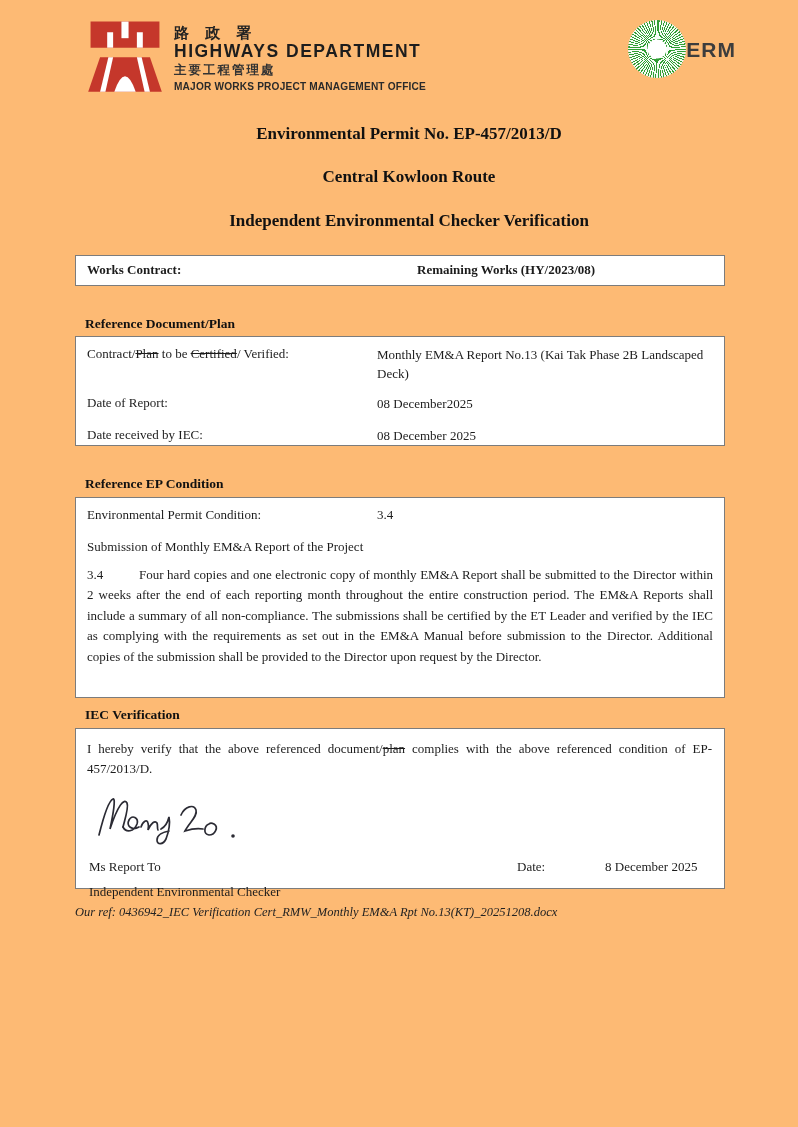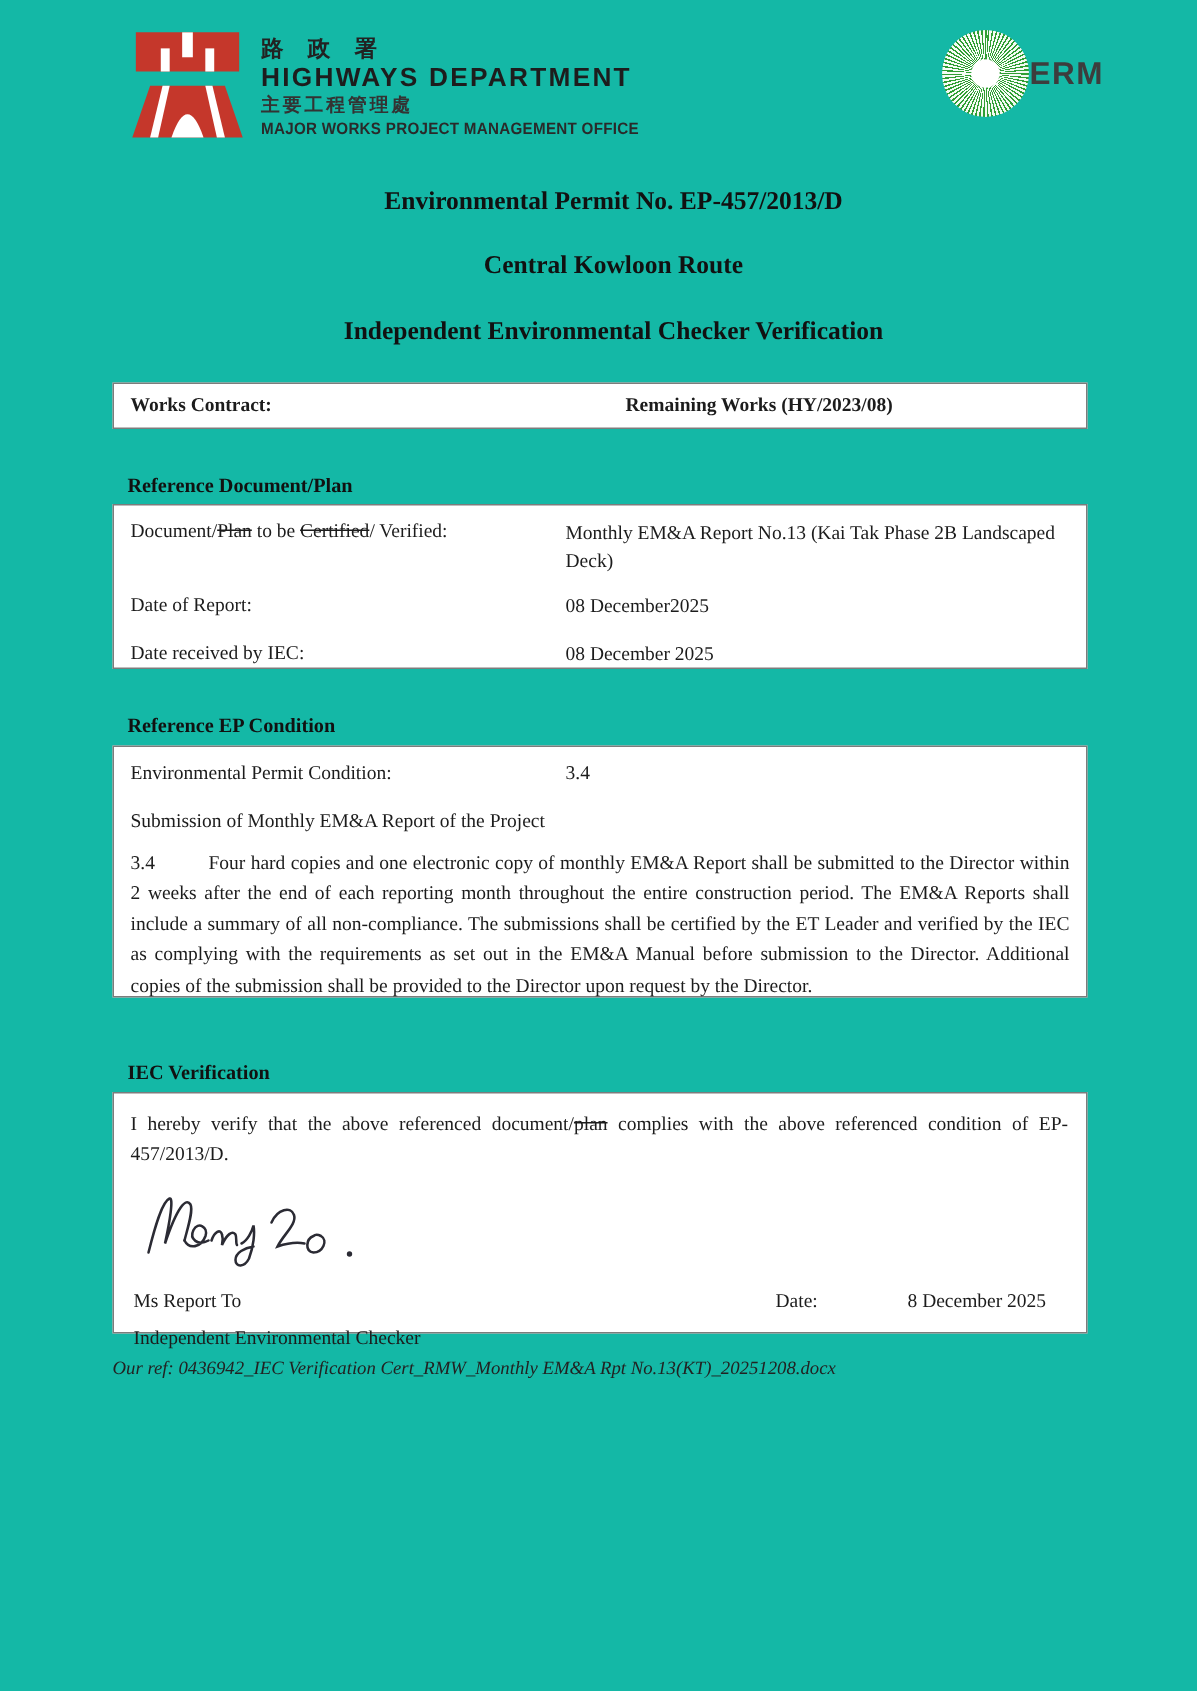--- a/index.html
+++ b/index.html
@@ -2,21 +2,21 @@
 <html><head>
 <meta charset="utf-8">
 <style>
   * { margin: 0; padding: 0; box-sizing: border-box; }
   html, body { background: #e8e8e8; }
   .page {
     position: relative;
     width: 798px;
     height: 1127px;
     margin: 0 auto;
-    background: #14b8a6;
+    background: #fdba74;
     font-family: "Liberation Serif", "DejaVu Serif", serif;
     color: #1c1c1c;
     overflow: hidden;
   }
 
   
   .header {
     position: absolute;
     top: 18px;
     left: 88px;
@@ -64,21 +64,21 @@
 
   .h-refdoc { top: 316px; }
   .refdoc-box { top: 336px; height: 110px; padding: 9px 11px; }
   .refdoc-row { display: flex; margin-bottom: 13px; }
   .refdoc-row:last-child { margin-bottom: 0; }
   .refdoc-box .col-value { max-width: 335px; line-height: 1.45; }
   .refdoc-row.doc-row { margin-bottom: 11px; }
   .strike { text-decoration: line-through; }
 
   .h-epcond { top: 476px; }
-  .ep-box { top: 497px; height: 168px; padding: 9px 11px; font-size: 13px; }
+  .ep-box { top: 497px; height: 201px; padding: 9px 11px; font-size: 13px; }
   .ep-row { display: flex; margin-bottom: 16px; }
   .ep-subject { margin-bottom: 10px; font-size: 13px; }
   .ep-clause { font-size: 13px; line-height: 1.57; text-align: justify; }
   .clause-num { display: inline-block; width: 52px; }
 
   .h-iec { top: 707px; }
   .iec-box { top: 728px; height: 161px; padding: 10px 11px; font-size: 13px; }
   .iec-statement { line-height: 1.55; max-width: 625px; text-align: justify; }
   .signature { margin-top: 10px; margin-left: 6px; height: 58px; }
   .sig-row { position: relative; margin-top: 8px; height: 18px; }
@@ -127,21 +127,21 @@
   <div class="doc-title t2">Central Kowloon Route</div>
 
   <div class="box works-box">
     <div class="col-label bold">Works Contract:</div>
     <div class="col-value bold">Remaining Works (HY/2023/08)</div>
   </div>
 
   <div class="section-heading h-refdoc">Reference Document/Plan</div>
   <div class="box refdoc-box">
     <div class="refdoc-row doc-row">
-      <div class="col-label"><span>Document/</span><span class="strike">Plan</span><span> to be </span><span class="strike">Certified</span><span>/ Verified:</span></div>
+      <div class="col-label"><span>Contract/</span><span class="strike">Plan</span><span> to be </span><span class="strike">Certified</span><span>/ Verified:</span></div>
       <div class="col-value">Monthly EM&amp;A Report No.13 (Kai Tak Phase 2B Landscaped Deck)</div>
     </div>
     <div class="refdoc-row">
       <div class="col-label">Date of Report:</div>
       <div class="col-value">08 December2025</div>
     </div>
     <div class="refdoc-row">
       <div class="col-label">Date received by IEC:</div>
       <div class="col-value">08 December 2025</div>
     </div>

